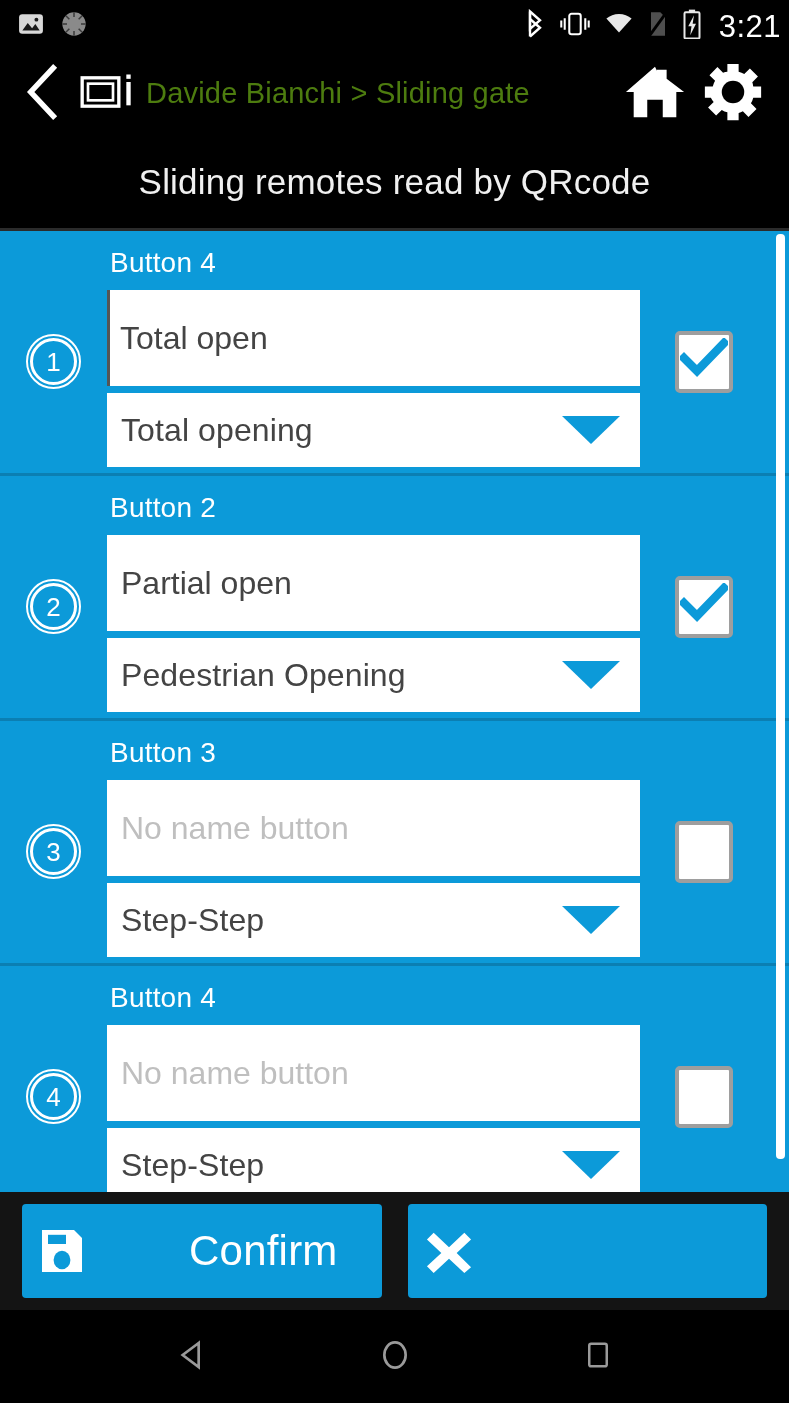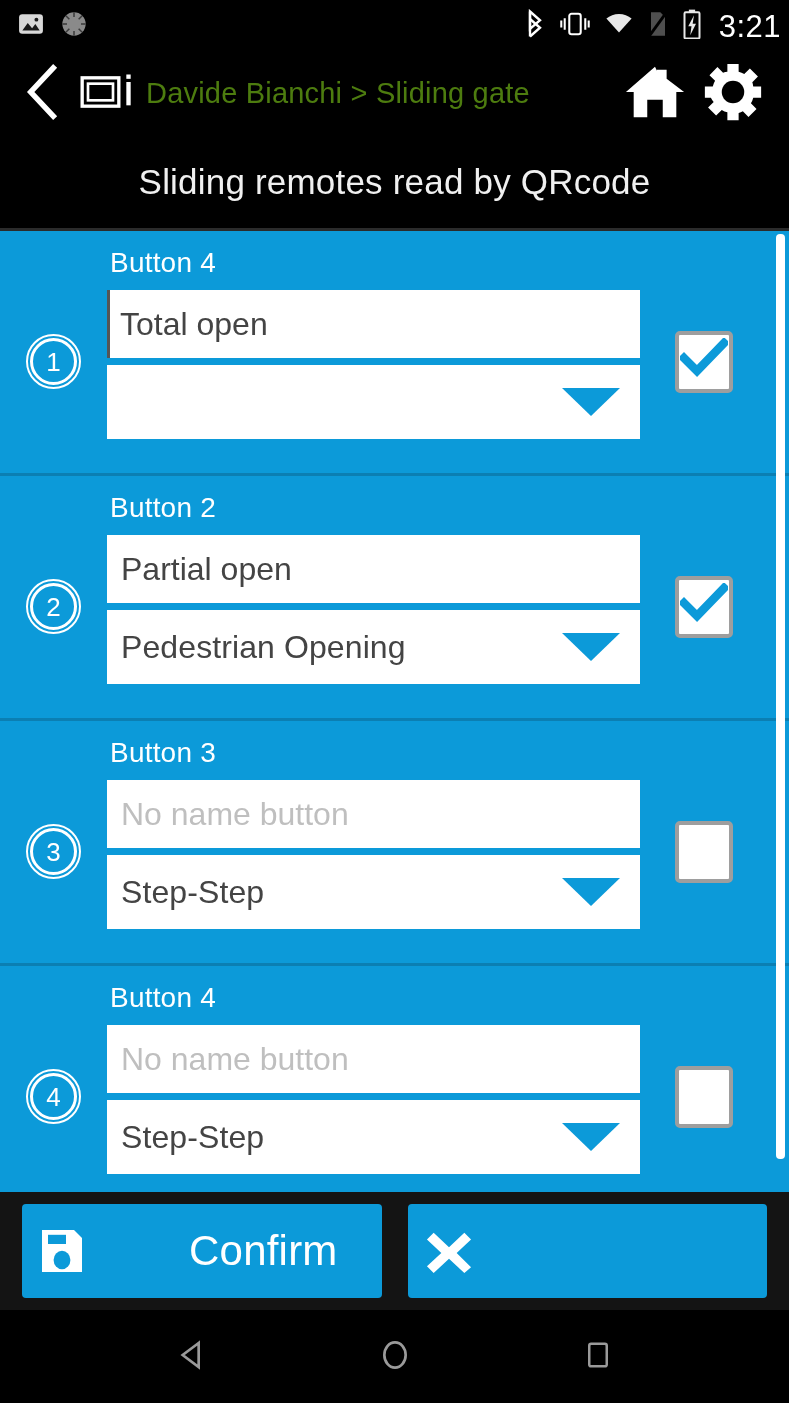--- a/index.html
+++ b/index.html
@@ -148,21 +148,21 @@
     color: #ffffff;
     font-size: 28px;
     font-weight: 400;
     margin-bottom: 11px;
     padding-left: 3px;
     letter-spacing: 0.2px;
   }
 
   .text-input {
     width: 533px;
-    height: 68px;
+    height: 96px;
     background: #ffffff;
     border: none;
     outline: none;
     font-family: "Liberation Sans", sans-serif;
     font-size: 32px;
     color: #444444;
     padding: 8px 14px;
     display: block;
     margin-bottom: 7px;
   }
@@ -400,20 +400,21 @@
       <div class="row">
         <div class="badge-col">
           <div class="badge">
             <span class="badge-num">1</span>
           </div>
         </div>
         <div class="fields-col">
           <div class="field-label">Button 4</div>
           <input class="text-input caret" type="text" value="Total open" style="">
           <div class="select-box">
+            <span class="select-value">Total opening</span>
             <span class="caret-tri"></span>
           </div>
         </div>
         <div class="check-col">
           <div class="checkbox checked">
             <span class="tick">
               <svg width="48" height="40" viewBox="0 0 24 20">
                   <path d="M2 10l6.5 6.5L22 2.5" fill="none" stroke="#0c9ad9" stroke-width="4.2" stroke-linecap="square"></path>
                 </svg>
             </span>

